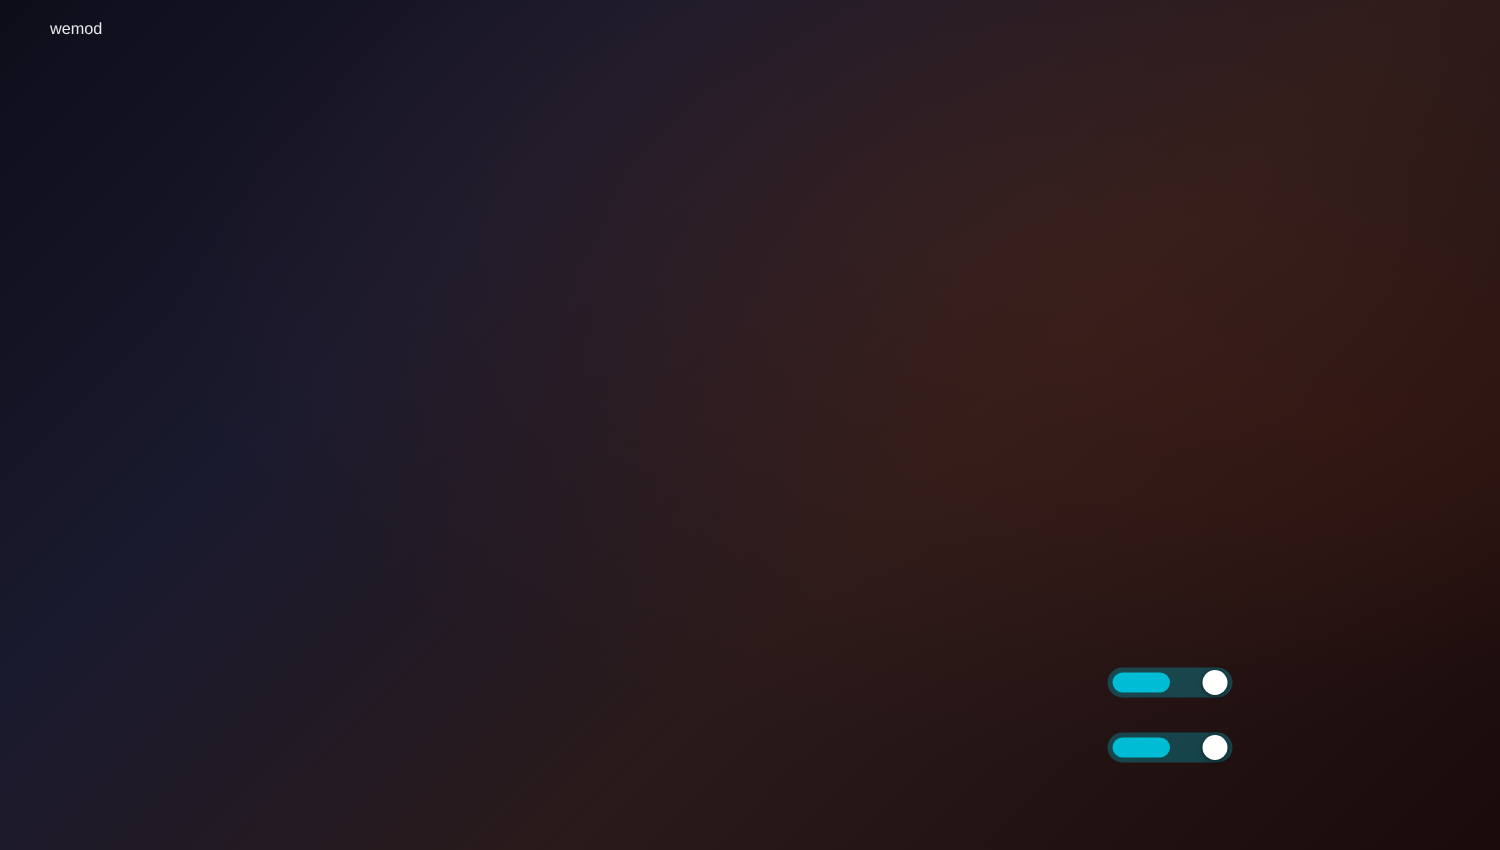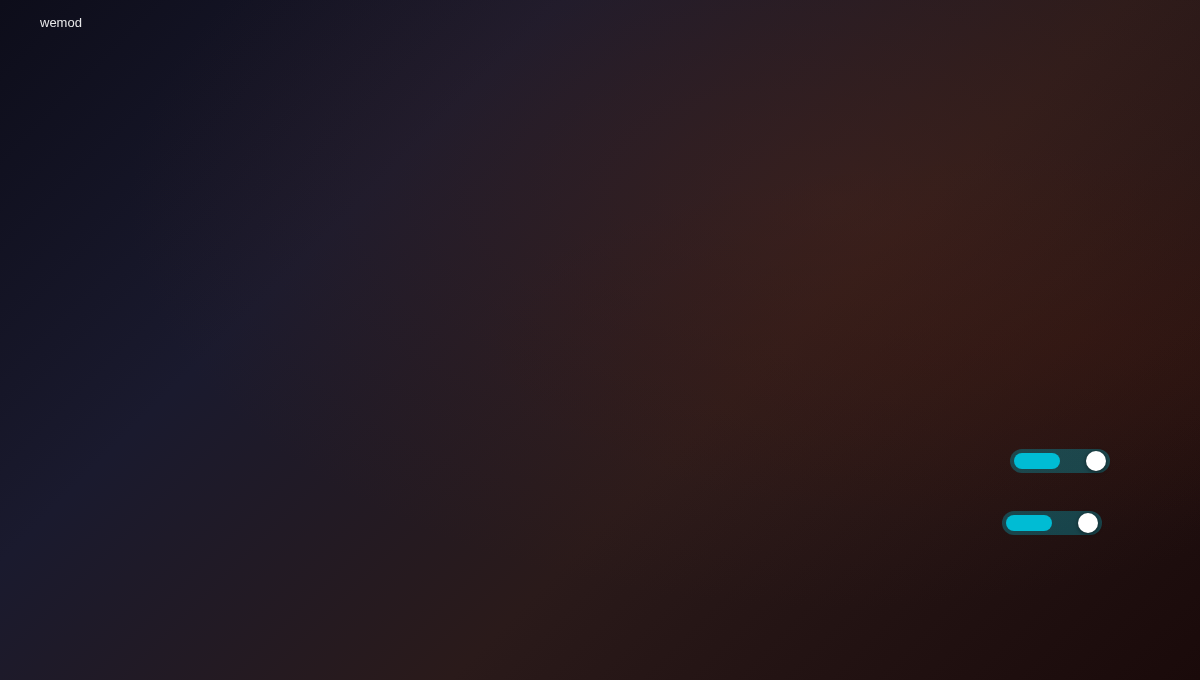--- a/index.html
+++ b/index.html
@@ -28,21 +28,21 @@
                   radial-gradient(ellipse at 90% 50%, rgba(60,20,10,0.3) 0%, transparent 40%);
       z-index: 0;
     }
 
     .app-container {
       position: relative;
       z-index: 1;
       width: 100%;
       height: 100%;
       display: flex;
-      flex-direction: row;
+      flex-direction: column;
     }
 
     
     .title-bar {
       height: 46px;
       background: rgba(20, 20, 32, 0.85);
       display: flex;
       align-items: center;
       padding: 0 12px;
       border-bottom: 1px solid rgba(255,255,255,0.05);

